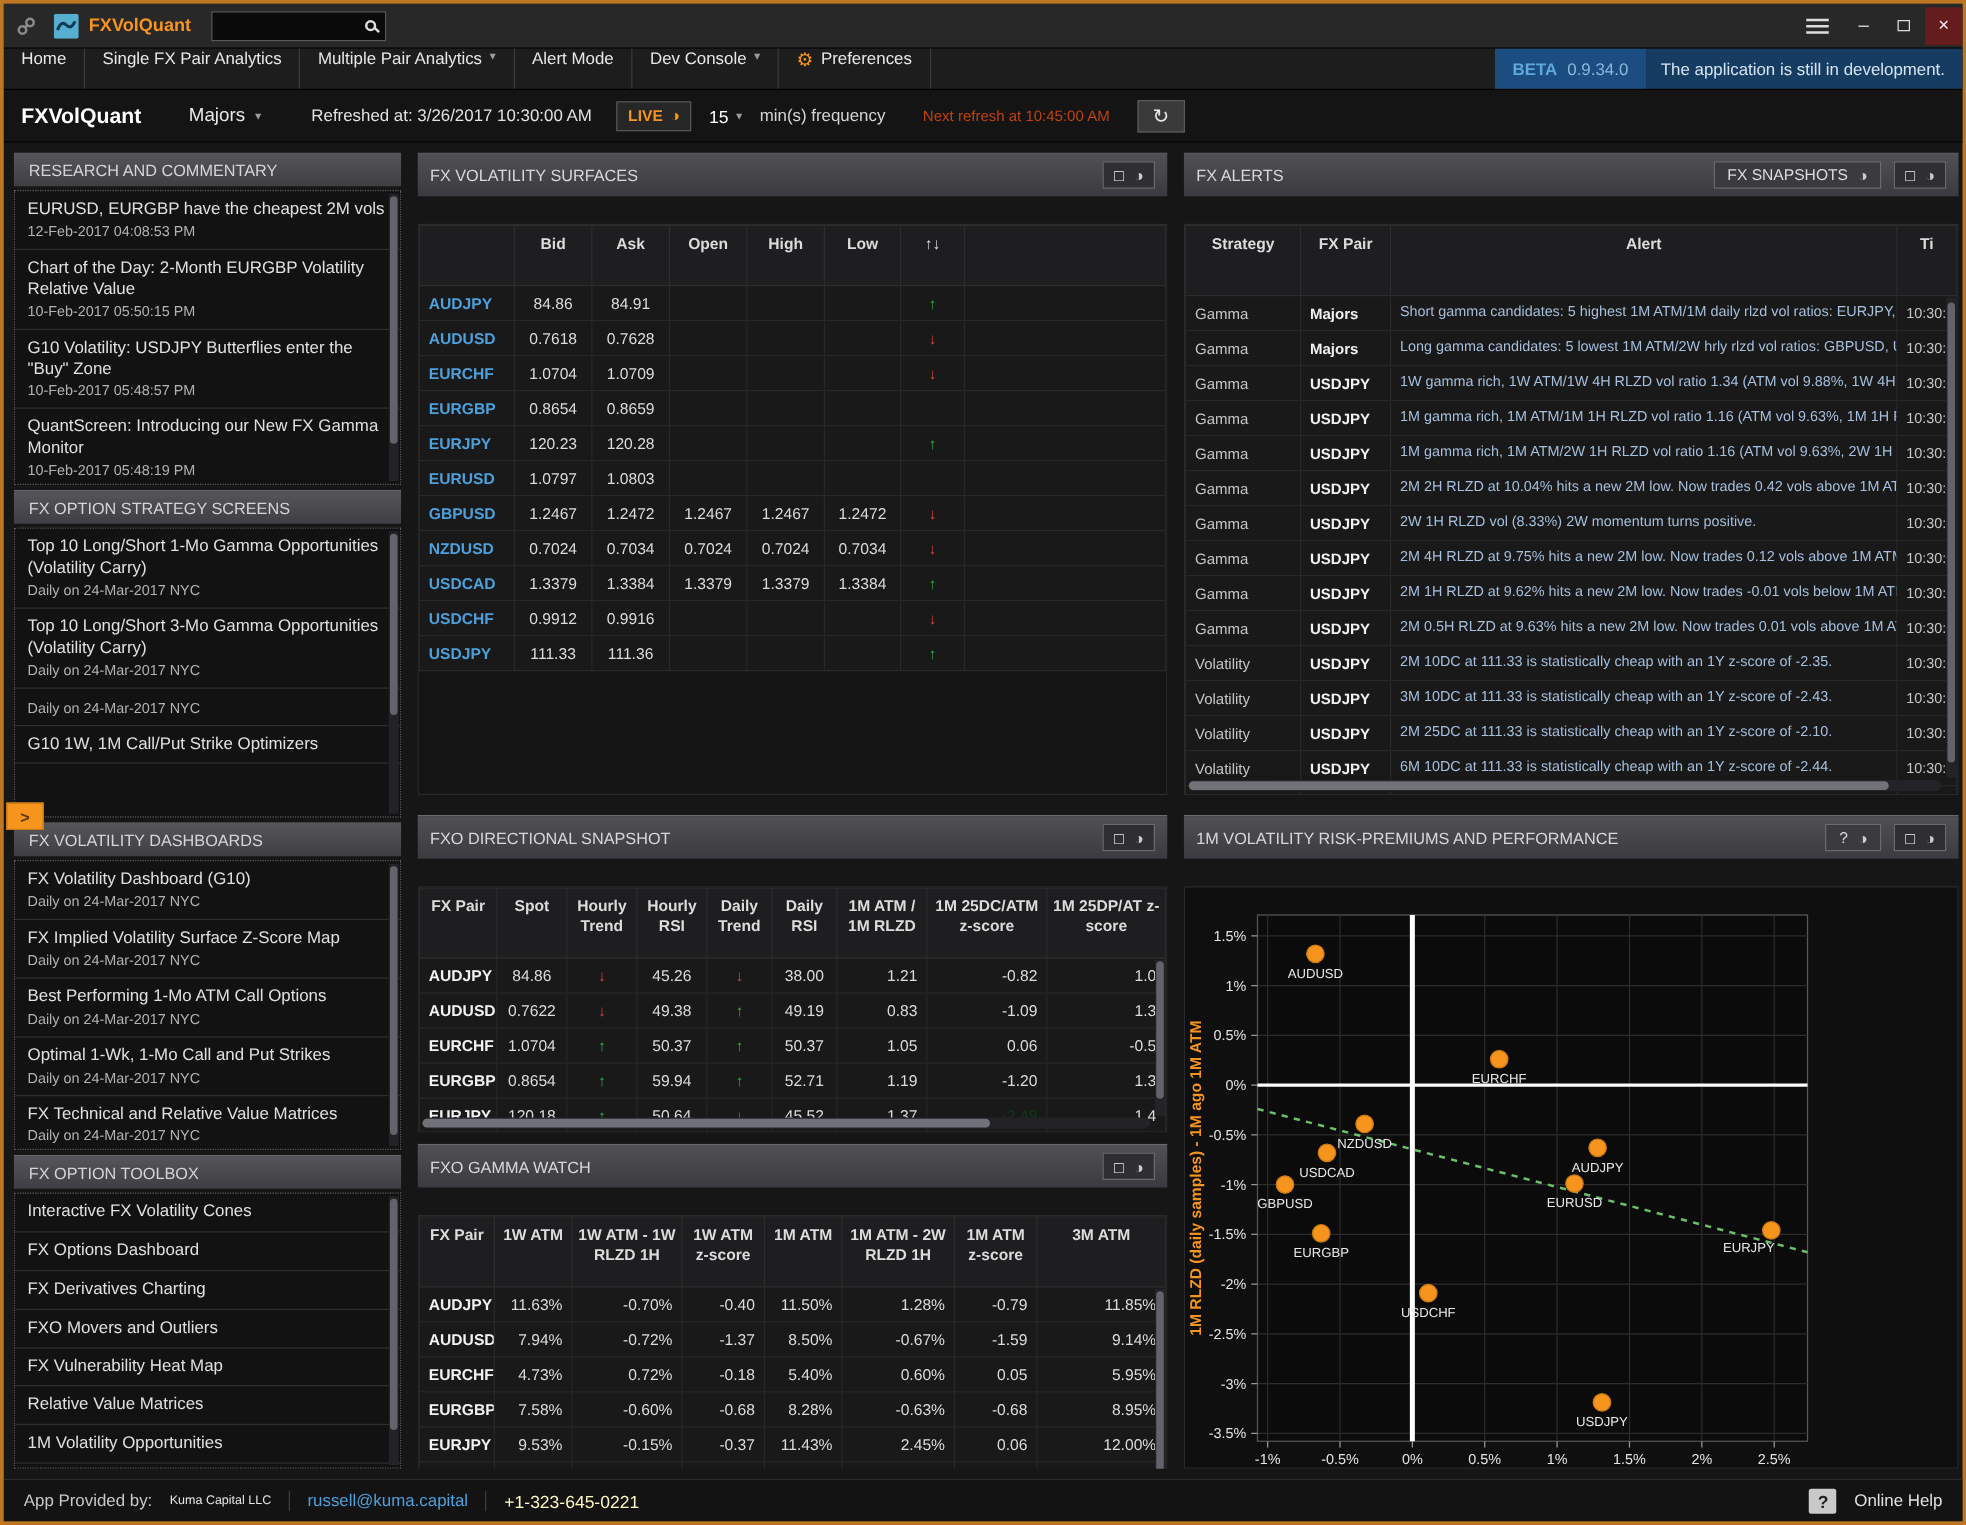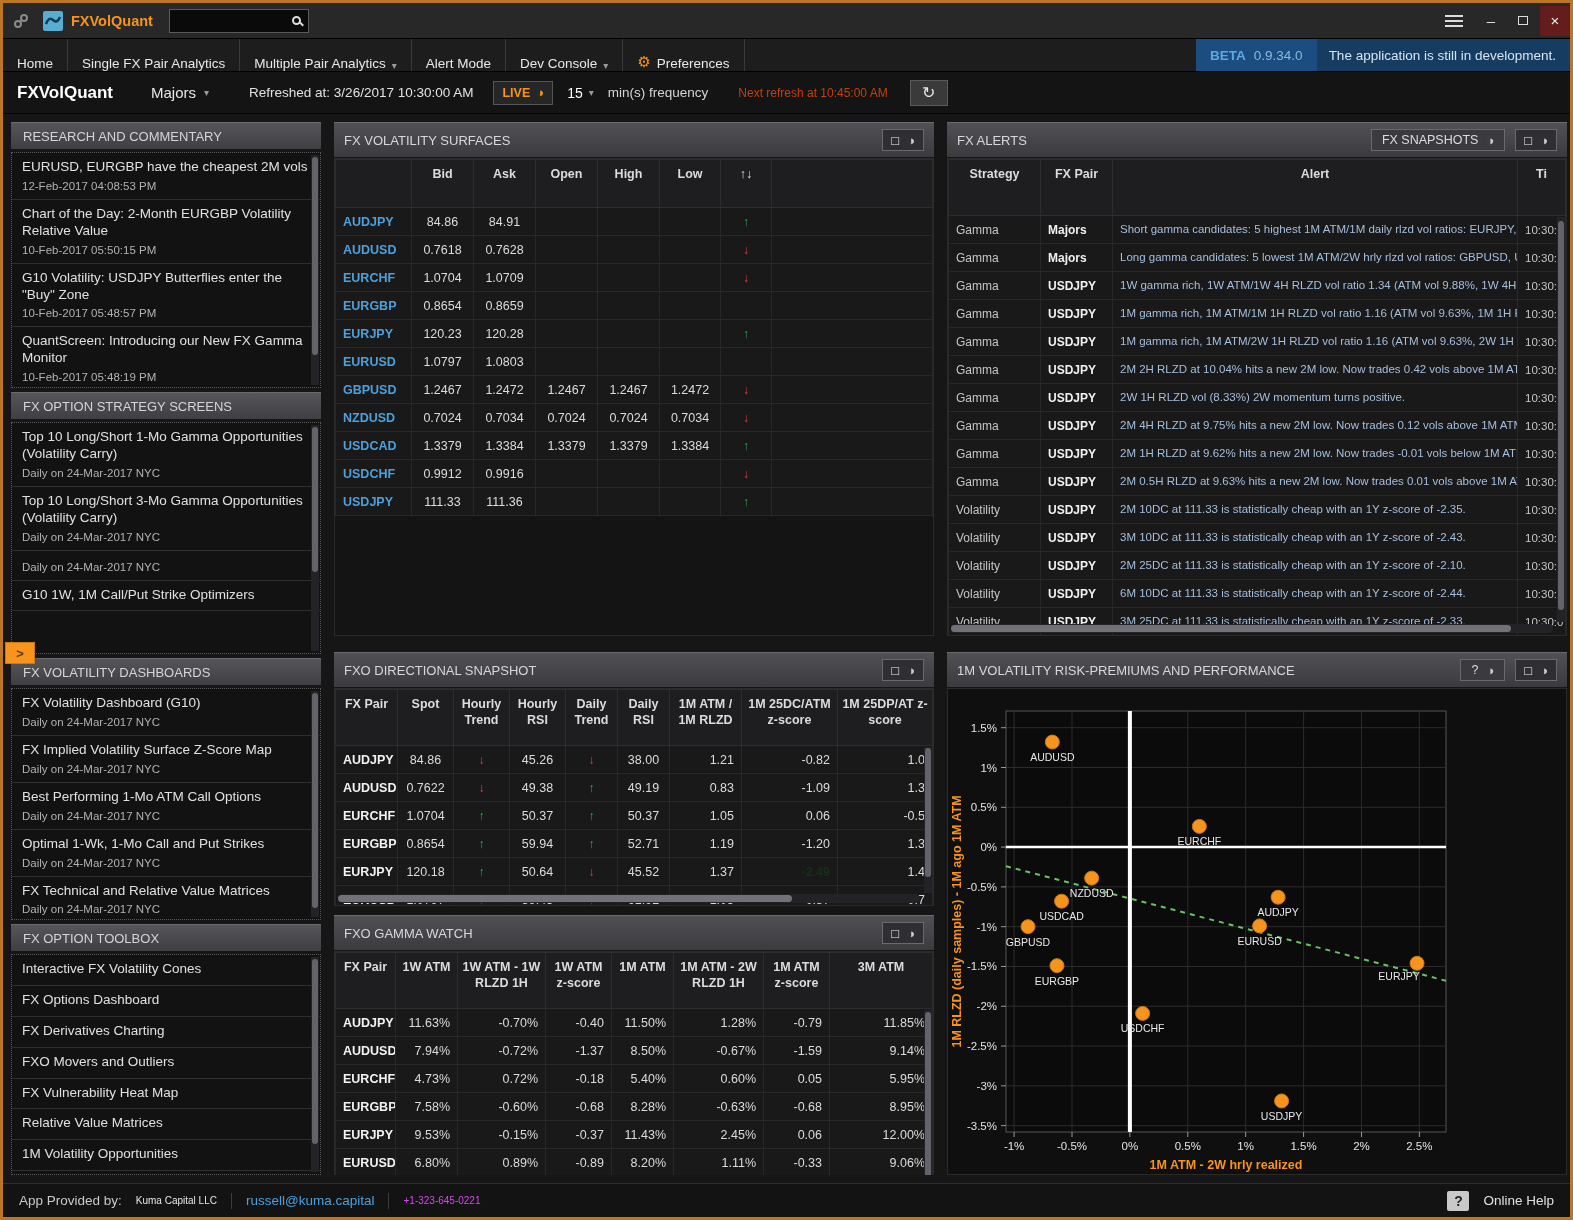--- a/index.html
+++ b/index.html
@@ -18,21 +18,21 @@
   .tb-spacer { flex:1; }
   .tb-burger { width:40px; height:30px; display:flex; align-items:center; justify-content:center; cursor:pointer; }
   .bars { width:18px; height:2px; background:#ddd; box-shadow:0 -5px 0 #ddd, 0 5px 0 #ddd; display:block; }
   .wb { width:30px; height:30px; display:flex; align-items:center; justify-content:center; color:#ddd; font-size:15px; margin-left:2px; cursor:pointer; }
   .maxbox { width:10px; height:9px; border:1px solid #ddd; display:block; }
   .wb.close { background:#641c1c; color:#eee; }
 
   
   .menubar { height:33px; background:#1d1d1d; border-bottom:1px solid #000; display:flex; align-items:stretch; flex:none; }
   .menu-items { display:flex; align-items:stretch; }
-  .menu-item { display:flex; align-items:flex-end; padding:0 14px; color:#e8e8e8; font-size:13.5px; border-right:1px solid #3a3a3a; cursor:pointer; gap:6px; }
+  .menu-item { display:flex; align-items:flex-start; padding:0 14px; color:#e8e8e8; font-size:13.5px; border-right:1px solid #3a3a3a; cursor:pointer; gap:6px; }
   .menu-item .gear { color:#f7941d; font-size:15px; }
   .caret { color:#9a9a9a; font-size:10px; }
   .beta-badge { margin-left:auto; background:#1b4d80; display:flex; align-items:center; padding:0 14px; gap:8px; }
   .beta-l { color:#5fa8dc; font-weight:bold; font-size:13.5px; }
   .beta-v { color:#8db8dc; font-size:13.5px; }
   .beta-msg { background:#173c62; color:#d5e4f2; font-size:13.5px; display:flex; align-items:center; padding:0 14px 0 12px; }
 
   
   .toolbar { height:42px; background:#141414; border-bottom:1px solid #060606; display:flex; align-items:center; padding:0 14px; gap:14px; flex:none; }
   .tl-title { color:#fff; font-weight:bold; font-size:17px; margin-right:24px; }
@@ -64,21 +64,21 @@
   .panel { display:flex; flex-direction:column; min-height:0; overflow:hidden; flex:none; }
   .p-head { height:28px; background:linear-gradient(#505055,#3a3a3f); border-top:1px solid #6a6a6e; display:flex; align-items:center; padding:17px 10px; flex:none; gap:10px; }
   .p-title { color:#d8d8d8; font-size:13px; white-space:nowrap; overflow:hidden; }
   .p-icons { margin-left:auto; display:flex; align-items:center; gap:8px; border:1px solid #6a6a6e; background:#2f2f33; padding:1px 8px; height:22px; cursor:pointer; }
   .p-icons .sq { color:#eee; font-size:13px; }
   .p-icons .hc { color:#ccc; font-size:13px; }
   .snap-btn, .help-btn { margin-left:auto; display:flex; align-items:center; gap:8px; border:1px solid #6a6a6e; background:#3a3a3f; padding:1px 10px; height:22px; color:#ddd; font-size:12.5px; cursor:pointer; white-space:nowrap; }
   .snap-btn .hc, .help-btn .hc { color:#ccc; font-size:13px; }
   .p-icons2 { display:flex; align-items:center; gap:8px; border:1px solid #6a6a6e; background:#2f2f33; padding:1px 8px; height:22px; cursor:pointer; }
   .p-icons2 .sq { color:#eee; font-size:13px; } .p-icons2 .hc { color:#ccc; font-size:13px; }
-  .p-body { flex:1; margin-top:1px; background:#141414; border:1px solid #2a2a2a; position:relative; overflow:hidden; min-height:0; }
+  .p-body { flex:1; margin-top:22px; background:#141414; border:1px solid #2a2a2a; position:relative; overflow:hidden; min-height:0; }
 
   .p-surfaces { height:514px; } .p-dir { height:254px; margin-top:16px; } .p-gamma { height:316px; margin-top:9px; }
   .p-alerts { height:514px; } .p-chart { flex:1; margin-top:16px; }
 
   
   table.grid { border-collapse:collapse; width:100%; table-layout:fixed; font-size:12.5px; color:#dcdcdc; }
   table.grid th { background:#1e1e20; font-weight:bold; border:1px solid #2d2d2d; vertical-align:top; padding:6px 4px 0 4px; text-align:center; white-space:normal; line-height:1.3; }
   table.grid td { background:#191919; border:1px solid #282828; height:28px; padding:0 7px; overflow:hidden; white-space:nowrap; }
   .t-surf th { height:48px; } .t-dir th, .t-gam th, .t-al th { height:56px; }
   td.c { text-align:center; } td.r { text-align:right; } td.l { text-align:left; }
@@ -104,21 +104,21 @@
   .chart-svg .tick { fill:#e4e4e4; font-size:11.5px; font-family:"Liberation Sans", sans-serif; }
   .chart-svg .axis { fill:#f7941d; font-size:12.5px; font-weight:bold; font-family:"Liberation Sans", sans-serif; }
   .chart-svg .ptlabel { fill:#e8e8e8; font-size:10.5px; font-family:"Liberation Sans", sans-serif; }
 
   
   .footer { height:34px; background:#131313; border-top:1px solid #2c2c2c; display:flex; align-items:center; padding:0 16px; gap:14px; flex:none; }
   .f-label { color:#c9c9c9; font-size:13.5px; }
   .f-company { color:#e6e6e6; font-size:10px; }
   .fsep { width:1px; height:16px; background:#3c3c3c; }
   .f-email { color:#4da0dc; font-size:13.5px; cursor:pointer; }
-  .f-phone { color:#d946ef; font-size:10px; }
+  .f-phone { color:#fef9c3; font-size:14px; }
   .f-spacer { flex:1; }
   .f-qbox { width:22px; height:20px; background:#c9c9c9; color:#222; font-weight:bold; font-size:14px; display:flex; align-items:center; justify-content:center; border-radius:2px; cursor:pointer; }
   .f-help { color:#e0e0e0; font-size:13.5px; cursor:pointer; }
 </style>
 </head>
 <body>
 
 <div class="window">
 
   <div class="titlebar">

